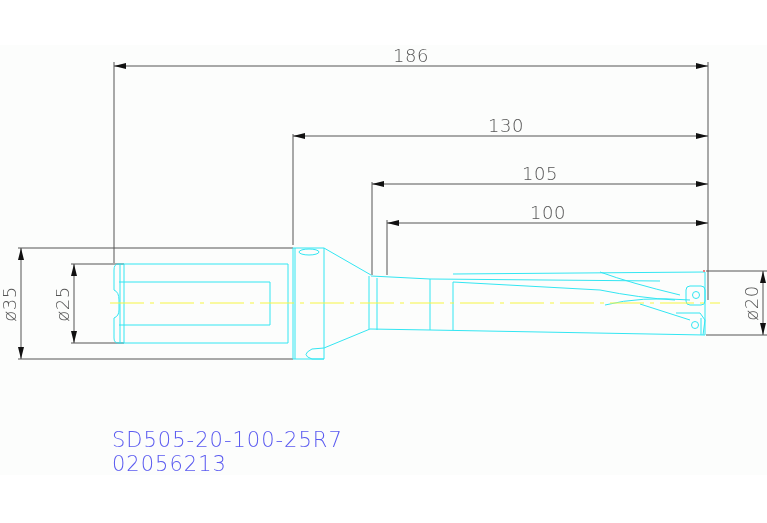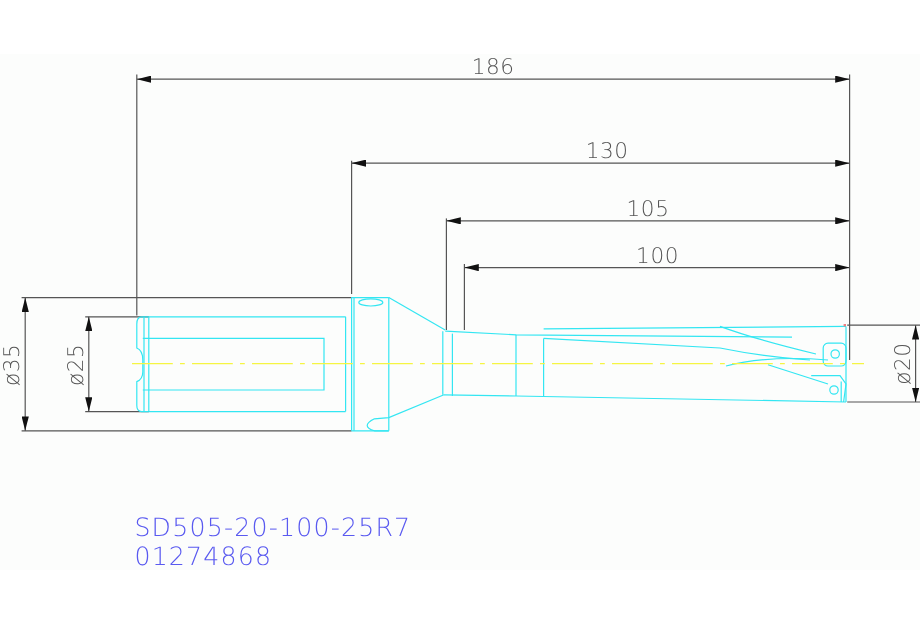--- a/index.html
+++ b/index.html
@@ -108,13 +108,13 @@
       <line x1="701" y1="318" x2="701" y2="335"></line>
     </g>
   </g>
 
   <rect x="703" y="270" width="2" height="2" fill="#f08080"></rect>
 
   <line x1="110" y1="303" x2="720" y2="303" stroke="#f5f542" stroke-width="1.2" stroke-dasharray="34,6,4,6"></line>
 </svg>
 
 <div class="label" style="top:428px;">SD505-20-100-25R7</div>
-<div class="label" style="top:452px;">01274868</div>
+<div class="label" style="top:452px;">02056213</div>
 
 </body></html>

